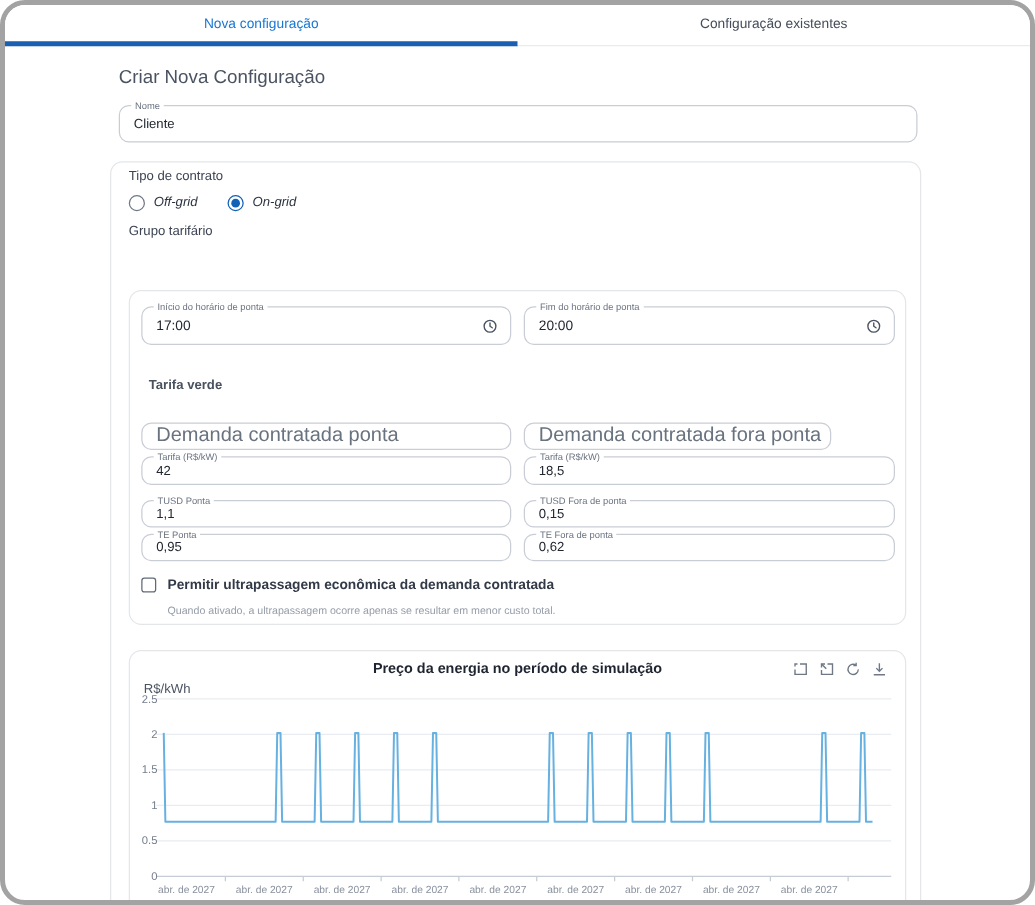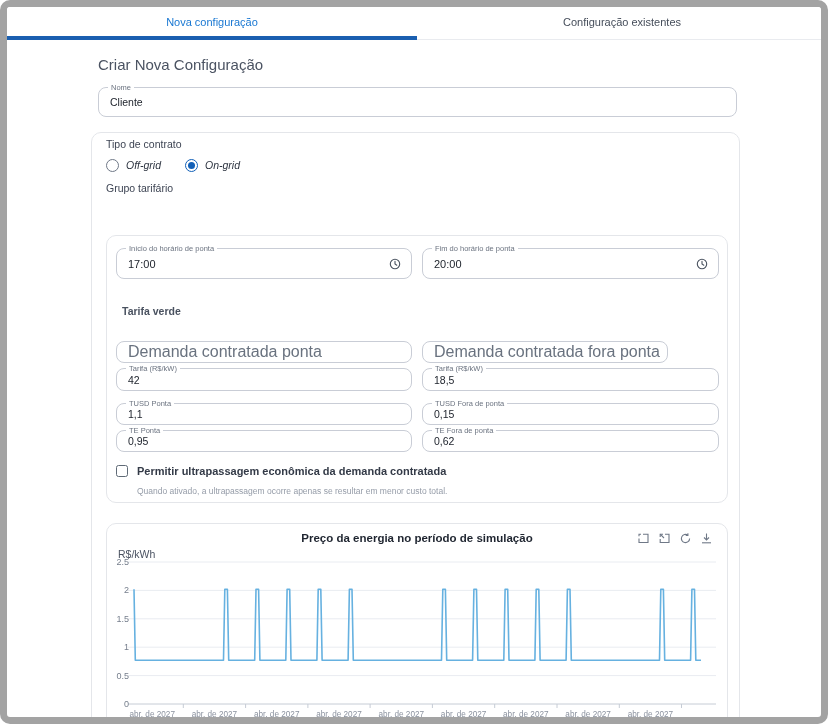--- a/index.html
+++ b/index.html
@@ -1,18 +1,18 @@
 <!DOCTYPE html>
 <html><head>
 <meta charset="utf-8">
 <style>
   * { margin:0; padding:0; box-sizing:border-box; }
   body { background:#fff; font-family:"Liberation Sans", sans-serif; }
   .stage { position:relative; width:828px; height:724px; background:#fff; }
-  .frame { position:absolute; inset:0; border:7px solid #a3a3a3; border-radius:10px; overflow:hidden; background:#fff; }
+  .frame { position:absolute; inset:0; border:4px solid #a3a3a3; border-radius:20px; overflow:hidden; background:#fff; }
   .inner { position:absolute; left:0; top:0; width:820px; height:716px; }
 
   
   .tabbar { position:absolute; left:0; top:0; width:820px; height:33px; background:#fff; border-bottom:1px solid #e9ebef; }
   .tab { position:absolute; top:0; height:30px; width:410px; text-align:center; line-height:30px; font-size:11px; cursor:pointer; }
   .tab.left { left:0; color:#1877d2; font-weight:500; }
   .tab.right { left:410px; color:#454d5a; font-weight:400; }
   .tab-indicator { position:absolute; left:0; top:29px; width:410px; height:4px; background:#1a5fb0; }
 
   .page-title { position:absolute; left:91px; top:49px; font-size:15px; color:#4b5362; }

